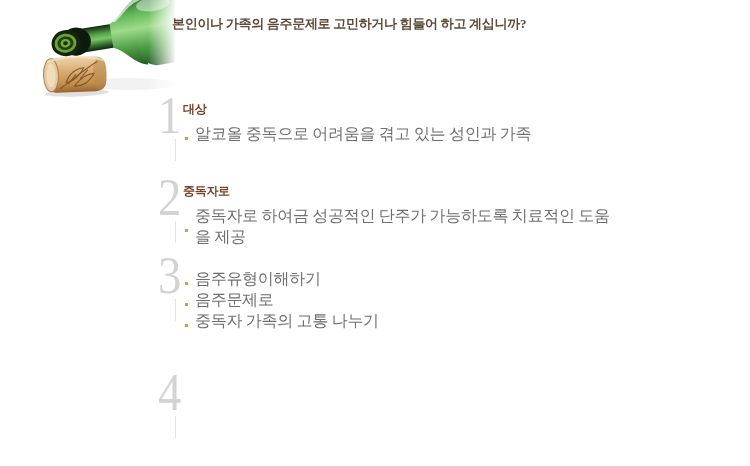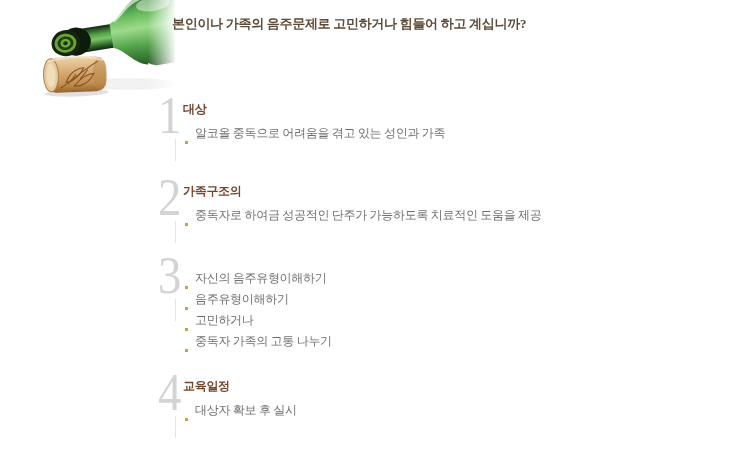--- a/index.html
+++ b/index.html
@@ -27,22 +27,22 @@
     transform-origin:left top;user-select:none;
   }
   .numtail{width:1px;height:22px;background:#e3e3e3;margin:3px 0 0 17px;}
   .sec-content{padding-top:6px;}
   .sec-title{
     margin:0;font-size:12px;font-weight:bold;color:#74452a;
     line-height:15px;letter-spacing:-0.3px;
   }
   .sec-items{list-style:none;margin:6px 0 0 0;padding:0;}
   .sec-items li{
-    display:flex;align-items:flex-end;
-    font-size:12px;line-height:21px;color:#6e6e6e;letter-spacing:-0.3px;
+    display:flex;align-items:center;
+    font-size:16px;line-height:21px;color:#6e6e6e;letter-spacing:-0.3px;
   }
   .sq{
     flex:0 0 auto;width:3px;height:3px;background:#c7a23d;
     margin:9px 7px 0 2px;
   }
 </style>
 </head>
 <body>
 
 <div class="page">
@@ -134,66 +134,53 @@
       </ul>
     </div>
   </div>
 
   <div class="sec sec-2">
     <div class="numcol">
       <span class="bignum">2</span>
       <div class="numtail"></div>
     </div>
     <div class="sec-content">
-      <h3 class="sec-title">가족구조의</h3>
+      <h3 class="sec-title">중독자로</h3>
       <ul class="sec-items">
         <li>
             <span class="sq"></span>
             <span>중독자로 하여금 성공적인 단주가 가능하도록 치료적인 도움을 제공</span>
           </li>
       </ul>
     </div>
   </div>
 
   <div class="sec sec-3">
     <div class="numcol">
       <span class="bignum">3</span>
       <div class="numtail"></div>
     </div>
     <div class="sec-content">
       <ul class="sec-items">
         <li>
             <span class="sq"></span>
-            <span>자신의 음주유형이해하기</span>
-          </li>
-        <li>
-            <span class="sq"></span>
             <span>음주유형이해하기</span>
           </li>
         <li>
             <span class="sq"></span>
-            <span>고민하거나</span>
+            <span>음주문제로</span>
           </li>
         <li>
             <span class="sq"></span>
             <span>중독자 가족의 고통 나누기</span>
           </li>
       </ul>
     </div>
   </div>
 
   <div class="sec sec-4">
     <div class="numcol">
       <span class="bignum">4</span>
       <div class="numtail"></div>
     </div>
-    <div class="sec-content">
-      <h3 class="sec-title">교육일정</h3>
-      <ul class="sec-items">
-        <li>
-            <span class="sq"></span>
-            <span>대상자 확보 후 실시</span>
-          </li>
-      </ul>
-    </div>
   </div>
 
 </div>
 
 </body></html>

